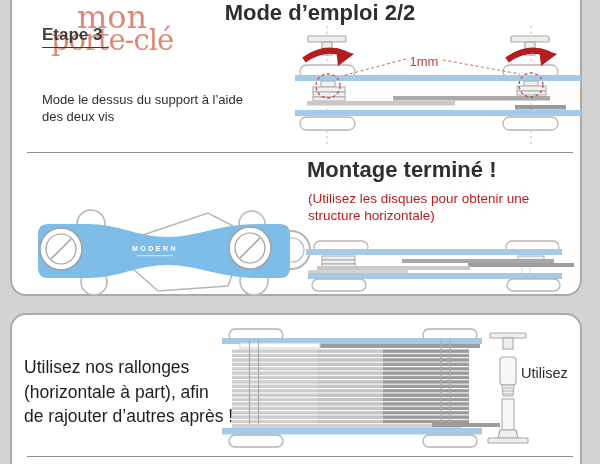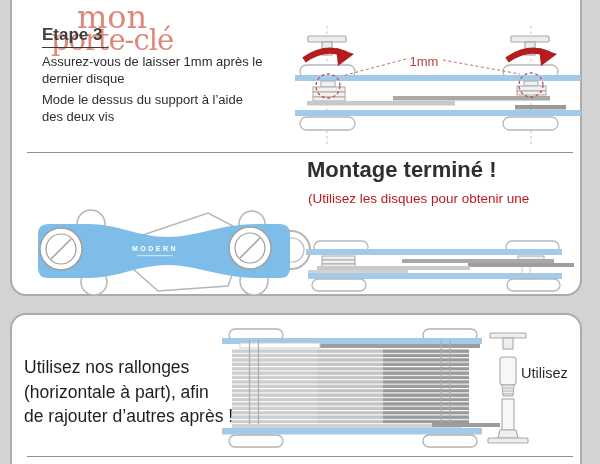--- a/index.html
+++ b/index.html
@@ -49,26 +49,23 @@
 
   <div class="panel panel-a"></div>
 
   <div class="panel panel-b"></div>
 
   <div class="logo">
     <div class="logo-l1">mon</div>
     <div class="logo-l2">porte-clé</div>
   </div>
 
+  <div class="title">Mode d’emploi 2/2</div>
 
   <div class="step-heading">Etape 3</div>
-  <div class="para p1">
-    <div>Assurez-vous de laisser 1mm après le</div>
-    <div>dernier disque</div>
-  </div>
   <div class="para p2">
     <div>Mode le dessus du support à l’aide</div>
     <div>des deux vis</div>
   </div>
 
   <svg class="svg-d1" width="292" height="124" viewBox="0 0 292 124">
     <g>
       <line x1="35" y1="2" x2="35" y2="120" stroke="#c0c0c0" stroke-width="1" stroke-dasharray="2.5,3"></line>
       <line x1="239" y1="2" x2="239" y2="120" stroke="#c0c0c0" stroke-width="1" stroke-dasharray="2.5,3"></line>
     </g>
@@ -127,20 +124,21 @@
       <line x1="151" y1="36" x2="228" y2="50"></line>
     </g>
     <text x="132" y="42" text-anchor="middle" font-size="13" fill="#b8423c" font-family="Liberation Sans, sans-serif">1mm</text>
   </svg>
 
   <div class="divider d1"></div>
 
   <div class="done-heading">Montage terminé !</div>
   <div class="done-note">
     <div>(Utilisez les disques pour obtenir une</div>
+    <div>structure horizontale)</div>
   </div>
 
   <svg class="svg-org" width="282" height="104" viewBox="0 0 282 104">
     <g fill="#ffffff" stroke="#b6b6b6" stroke-width="1.5">
       <circle cx="63" cy="26" r="14"></circle>
       <circle cx="66" cy="84" r="13"></circle>
       <circle cx="224" cy="26" r="13"></circle>
       <circle cx="226" cy="83" r="14"></circle>
       <path d="M 100 42 L 180 15 L 205 28 L 208 45 Z"></path>
       <path d="M 95 62 L 130 93 L 200 88 L 210 60 Z"></path>

